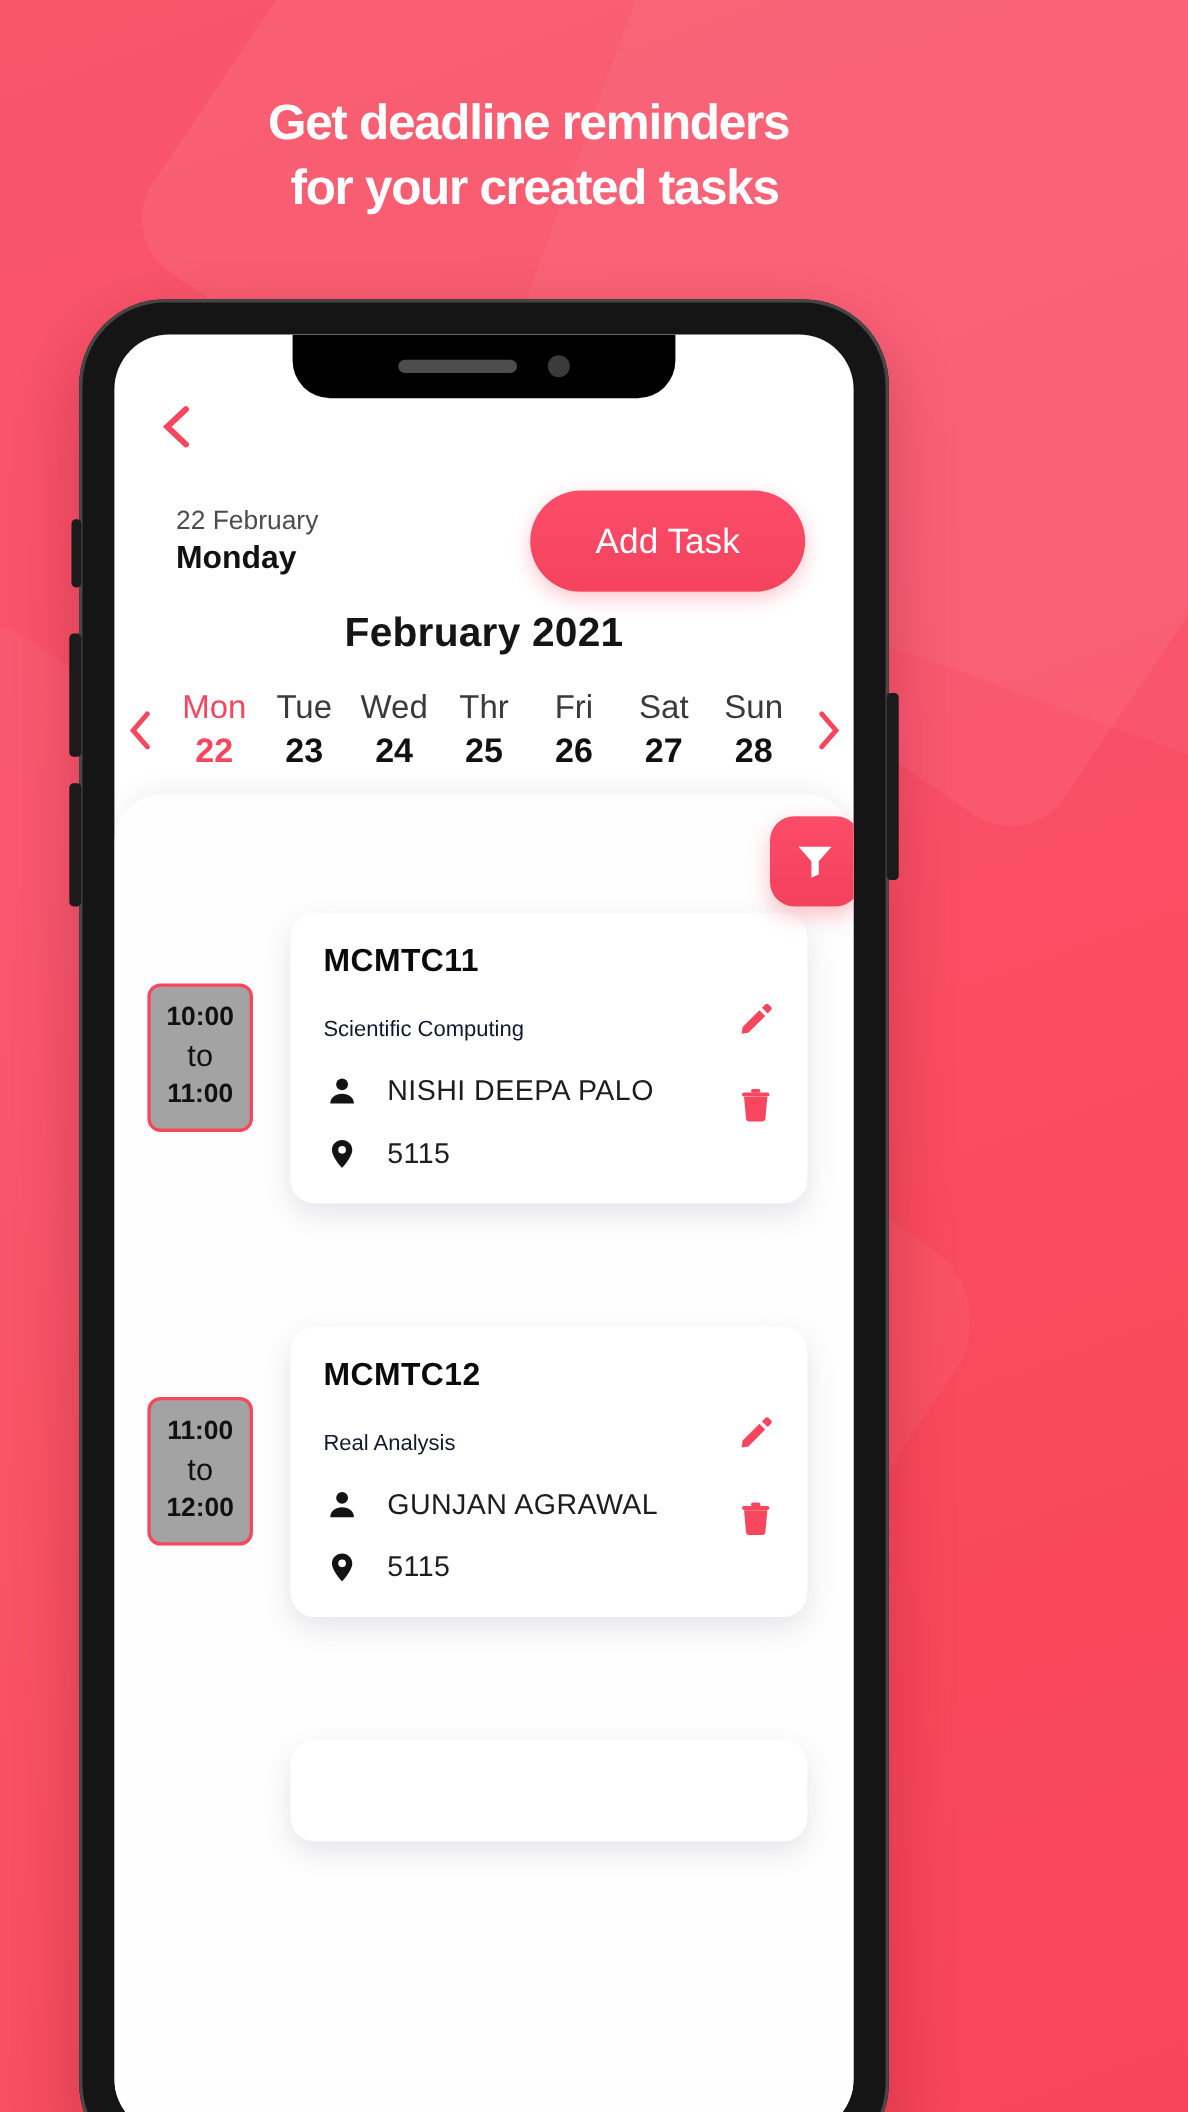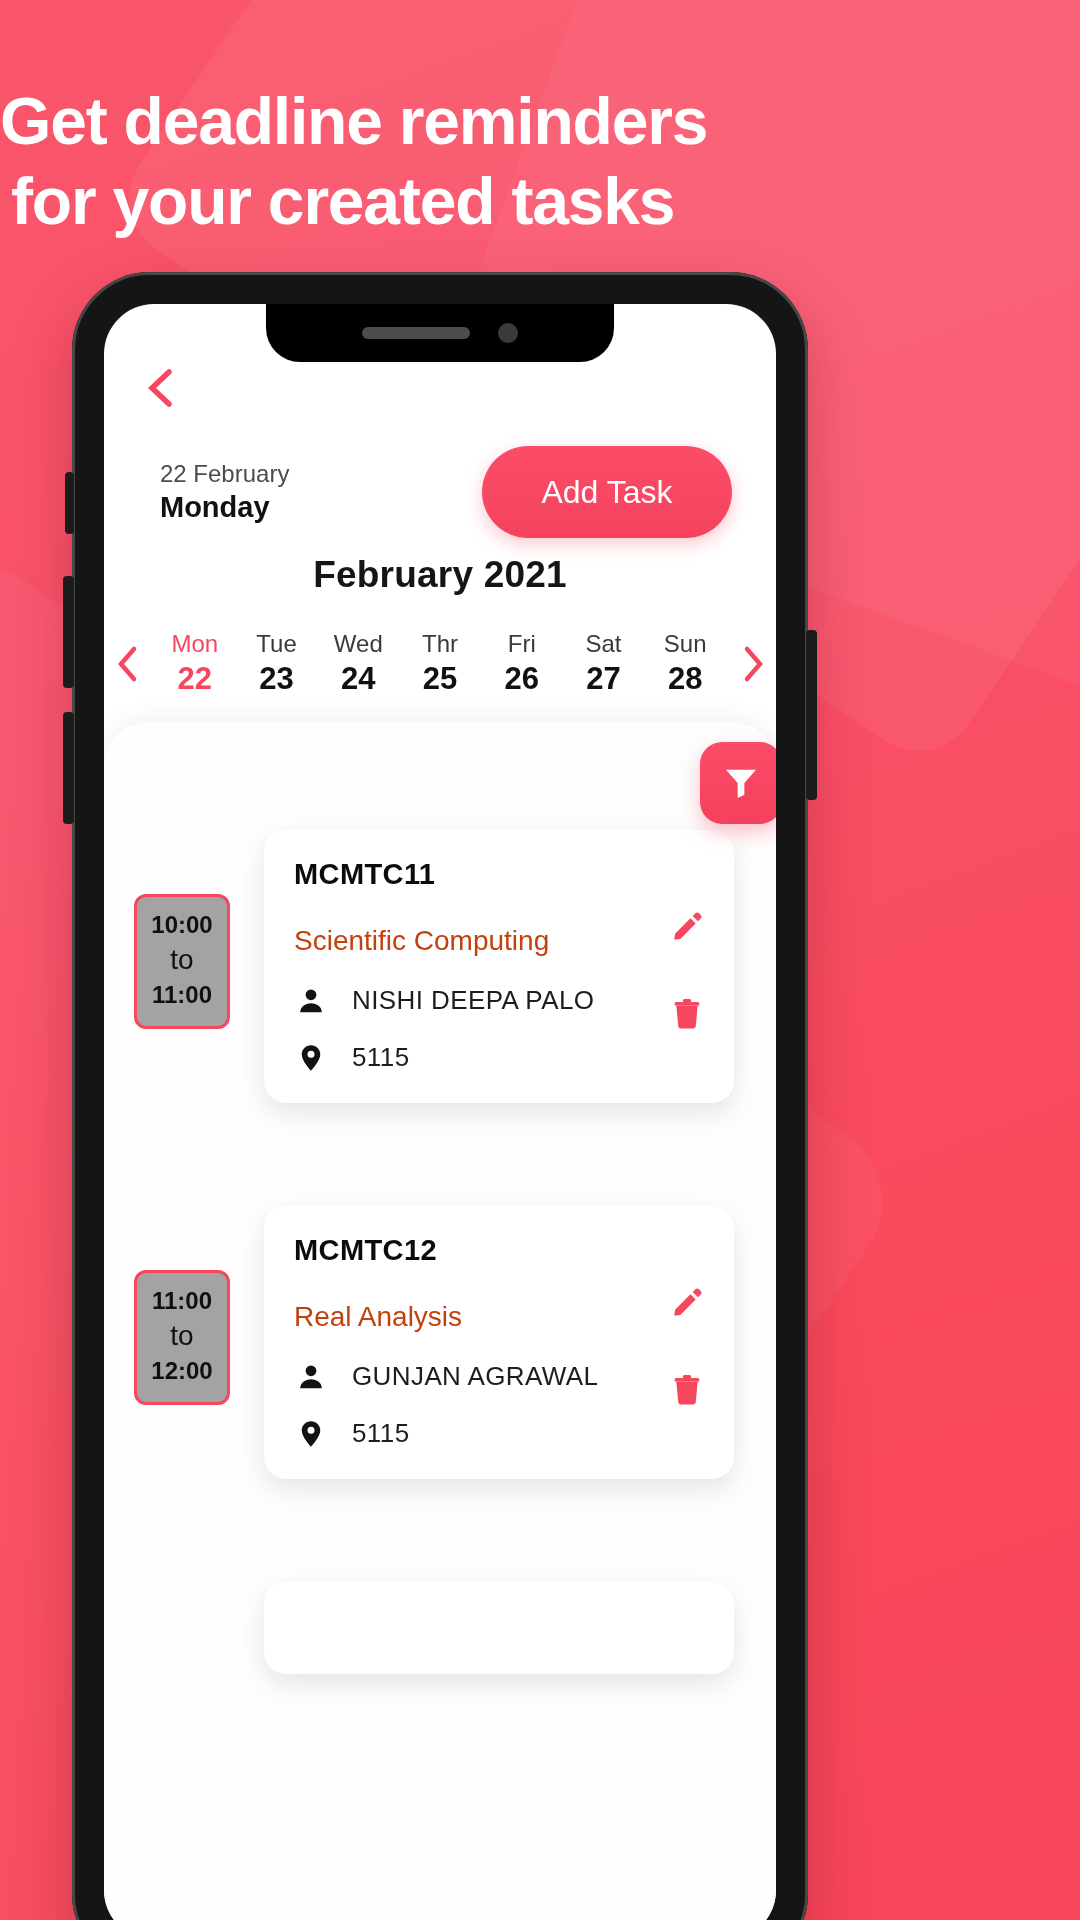--- a/index.html
+++ b/index.html
@@ -37,24 +37,24 @@
     left:540px; top:-260px;
     width:760px; height:860px;
     background:rgba(255,255,255,0.04);
     transform:rotate(20deg);
     border-radius:40px;
   }
 
   
   #headline {
     position:absolute; left:0; top:88px; width:961px;
-    text-align:left;
+    text-align:center;
     color:#FFFFFF;
     font-weight:bold;
-    font-size:66px;
+    font-size:45px;
     line-height:1.0;
     letter-spacing:-1.2px;
   }
   #headline .ln { display:block; }
   #headline .ln2 { margin-top:14px;padding-left:11px; }
 
   
   #phone {
     position:absolute;
     left:72px; top:272px;
@@ -154,21 +154,21 @@
   #week-days {
     flex:1 1 auto;
     display:flex; align-items:flex-start; justify-content:space-between;
     padding:0 4px;
   }
   .week-day {
     flex:1 1 0;
     text-align:center;
   }
   .week-day .dow {
-    font-size:24px; color:#3a3a3a; font-weight:400; line-height:1.3;
+    font-size:30px; color:#3a3a3a; font-weight:400; line-height:1.3;
   }
   .week-day .dnum {
     font-size:31px; color:#111111; font-weight:bold; line-height:1.3;
   }
   .week-day.active .dow, .week-day.active .dnum { color:#F6475F; }
 
   
   #list-surface {
     position:absolute; left:0; top:418px;
     width:672px; height:1218px;
@@ -222,21 +222,21 @@
     border-radius:22px;
     box-shadow:0 10px 26px rgba(60,60,90,0.13);
     padding:28px 30px 30px 30px;
   }
   .task-code {
     font-size:29px; font-weight:bold; color:#0b0b0b;
     letter-spacing:0.4px;
   }
   .task-subject {
     margin-top:34px;
-    font-size:28px; color:#c2410c; font-weight:400;
+    font-size:20px; color:#0f172a; font-weight:400;
   }
   .task-meta {
     margin-top:28px;
     display:flex; align-items:center; gap:24px;
   }
   .task-meta + .task-meta { margin-top:26px; }
   .task-meta .mtext {
     font-size:26px; color:#1d1d1d; font-weight:400; letter-spacing:0.4px;
   }
   .meta-icon { width:34px; flex:0 0 34px; display:flex; align-items:center; justify-content:center; }

